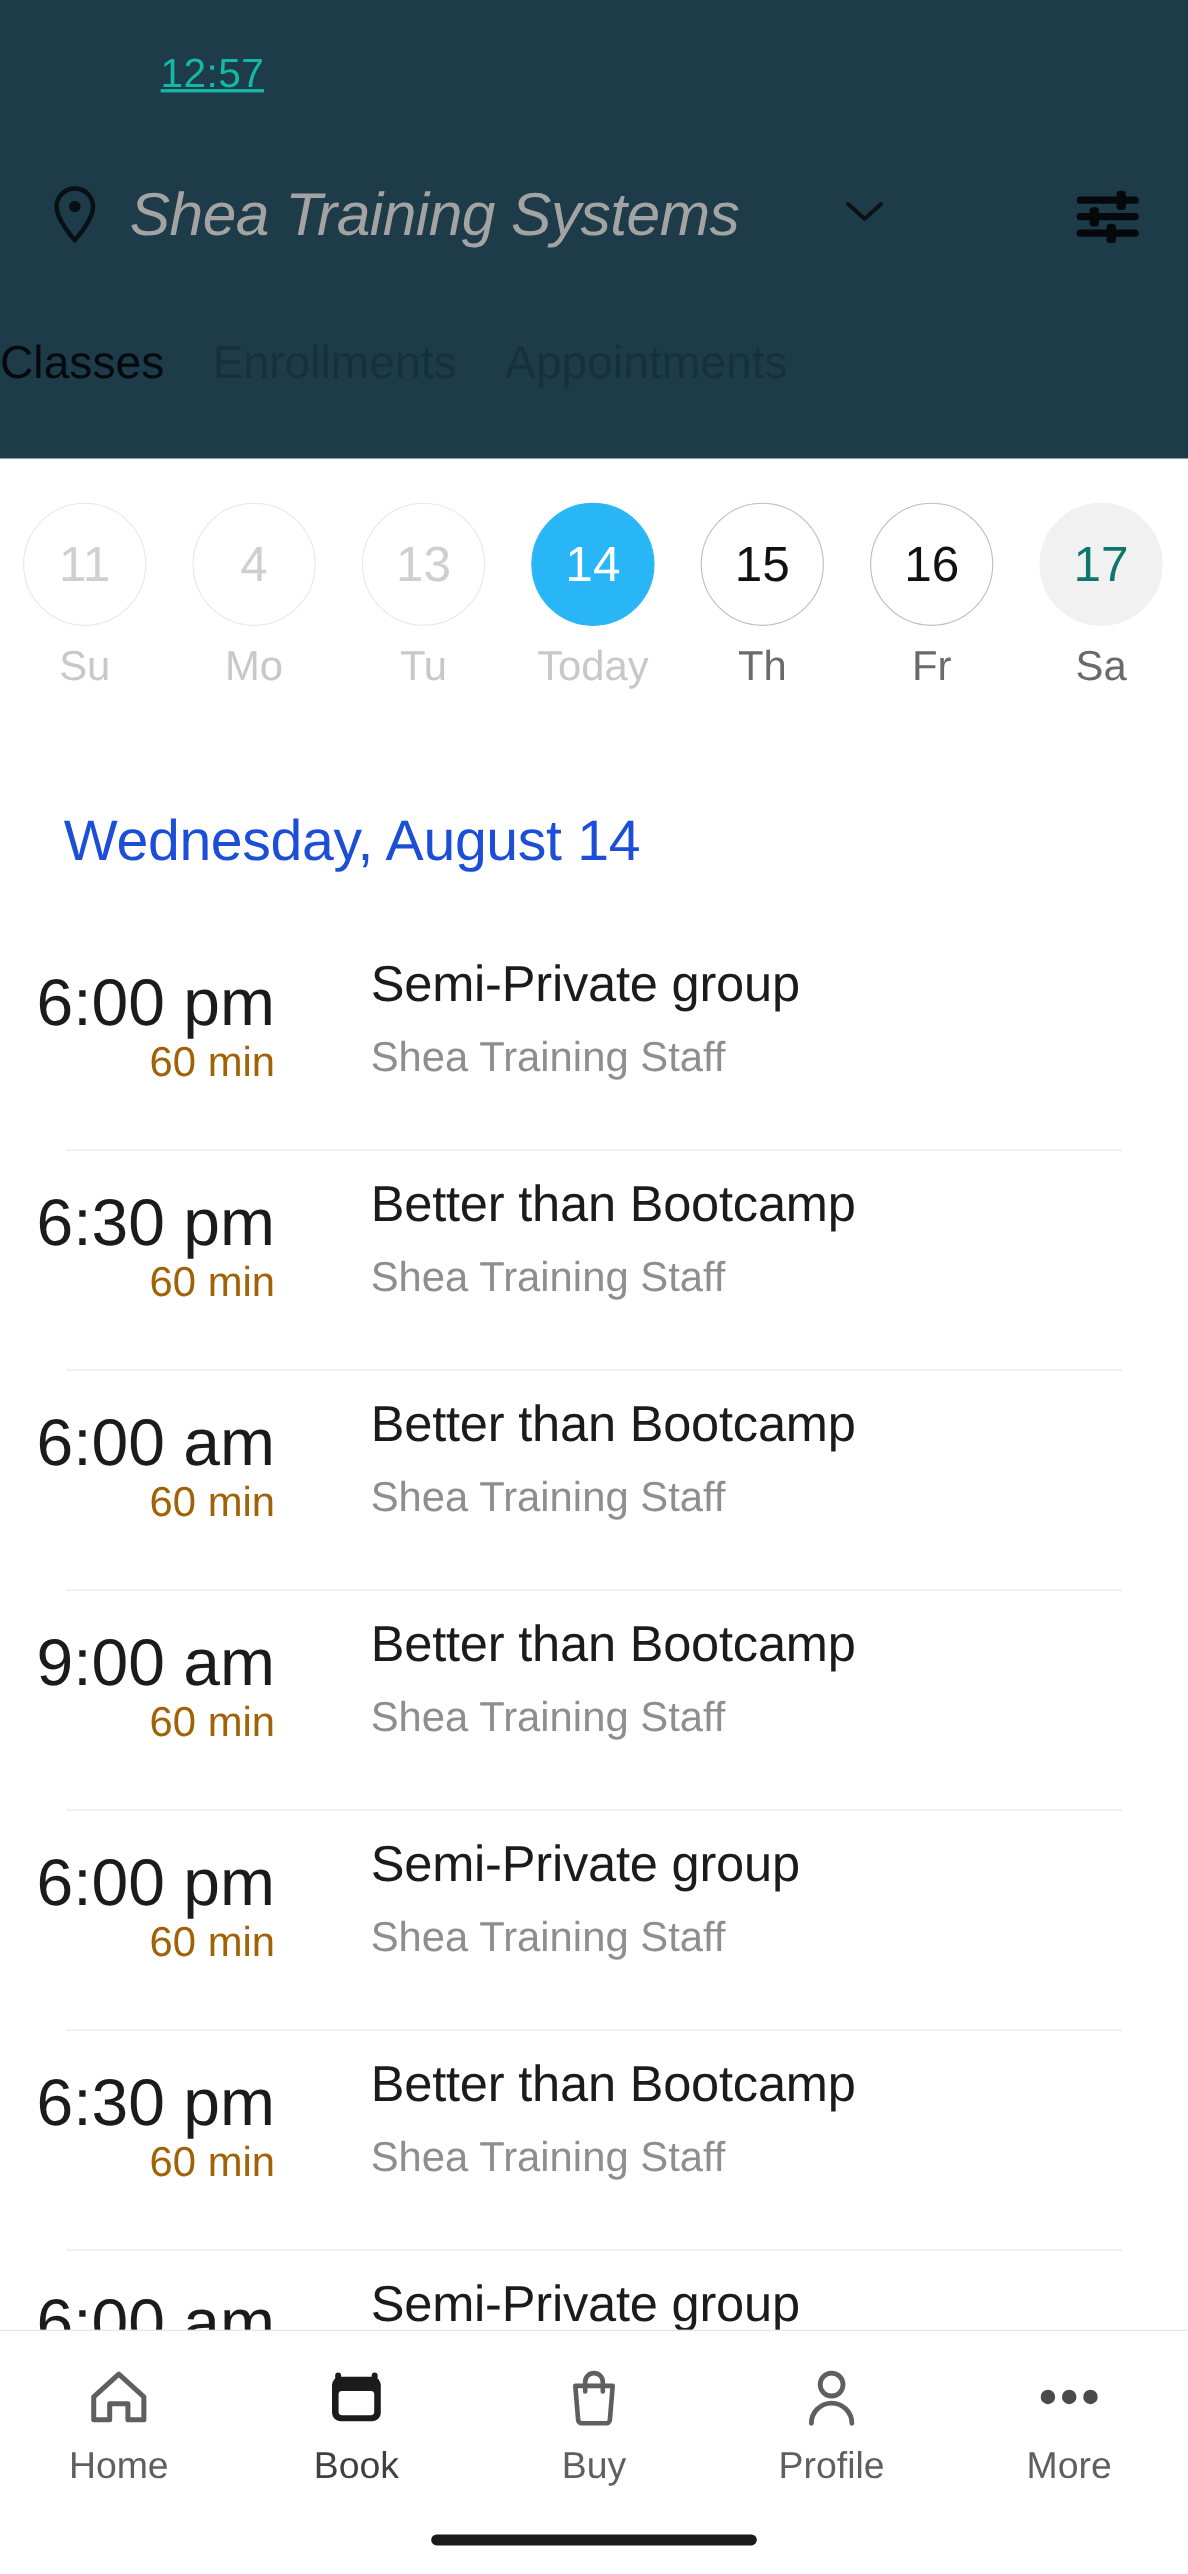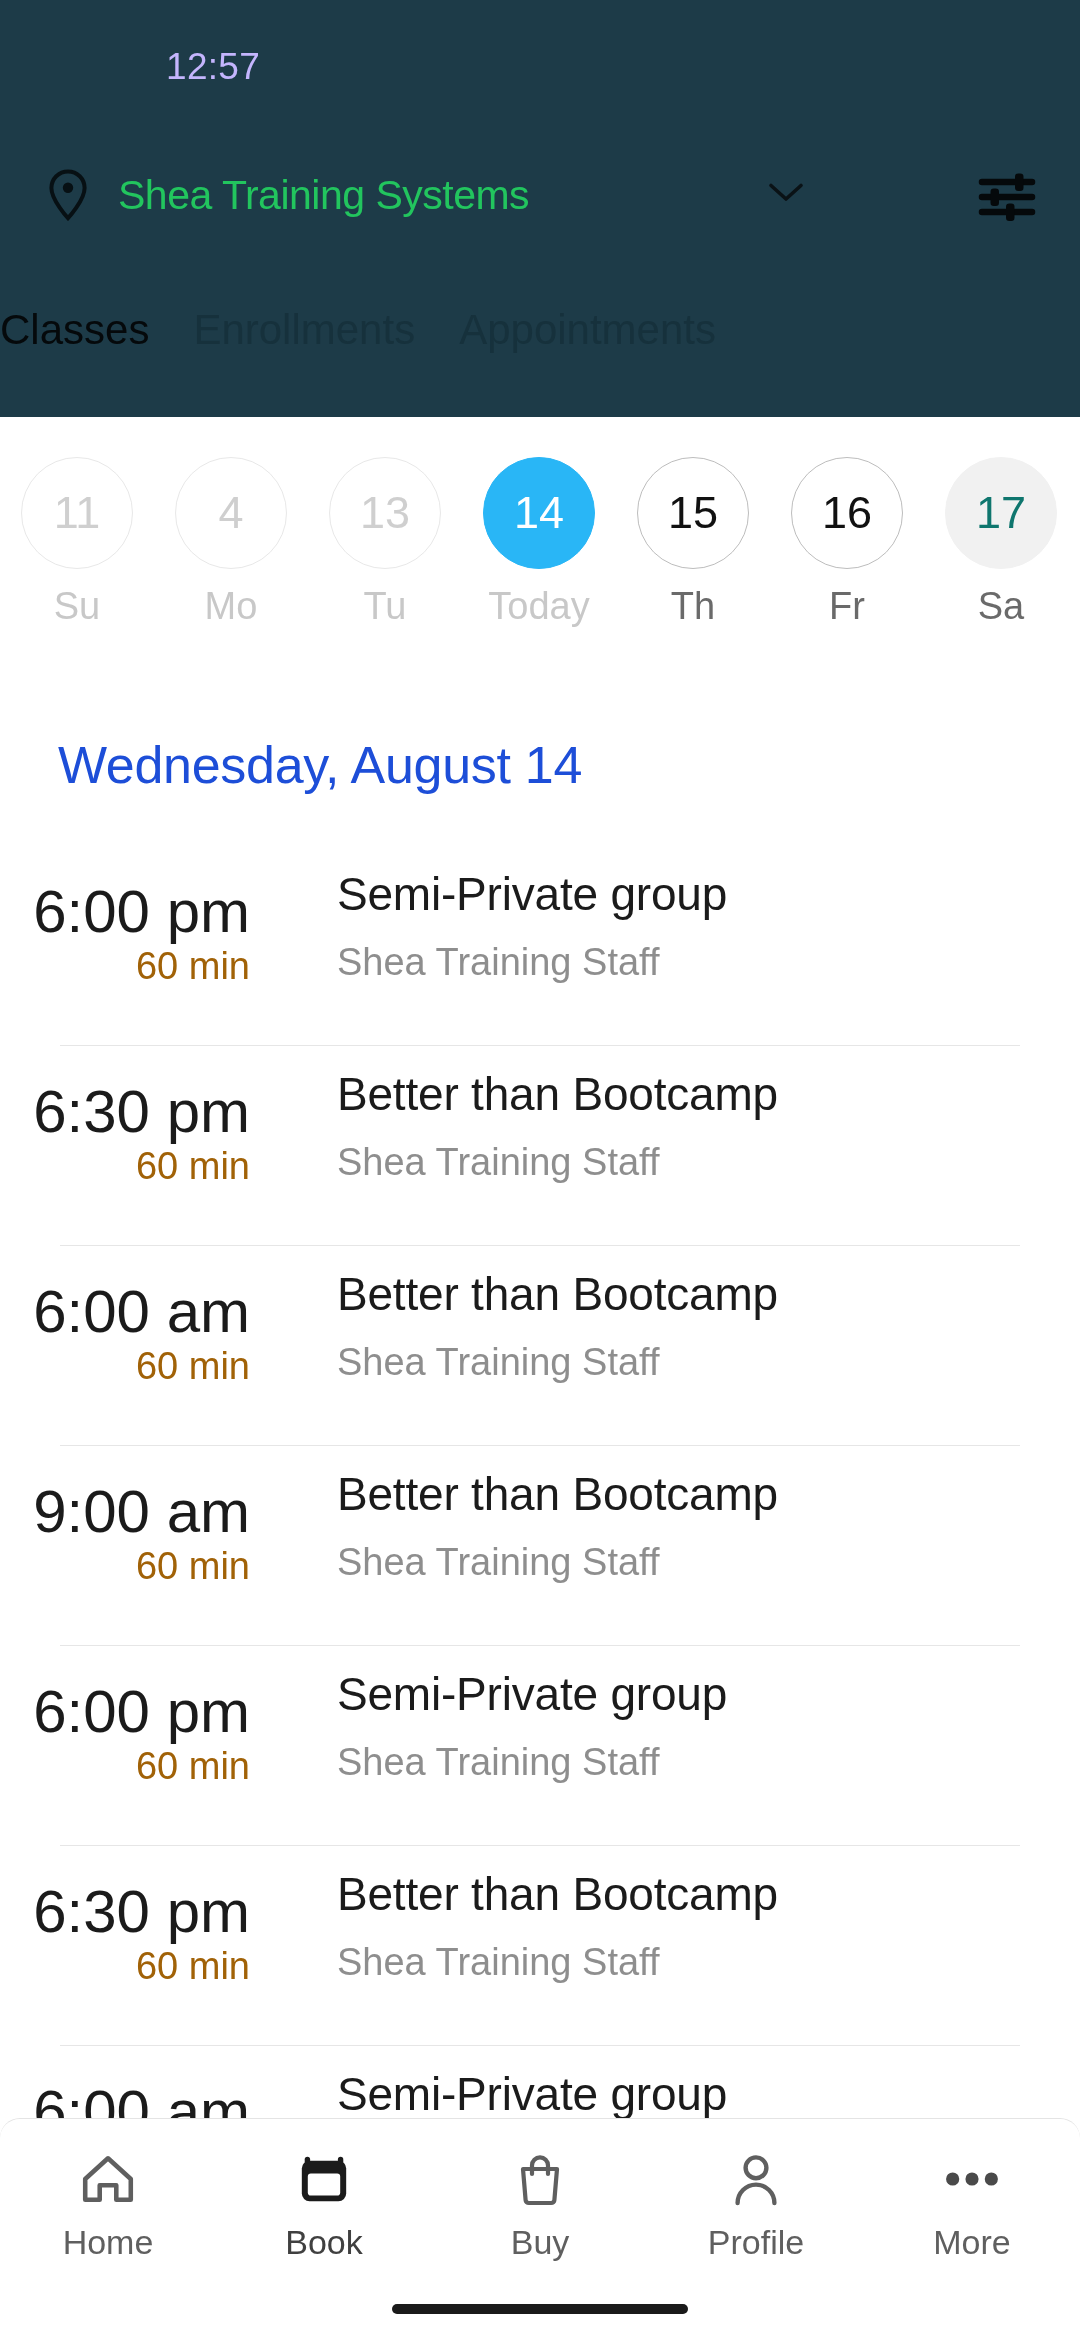--- a/index.html
+++ b/index.html
@@ -30,25 +30,26 @@
   }
 
   .statusbar {
     position: absolute;
     top: 0; left: 0;
     width: 1080px;
     height: 112px;
   }
   .statusbar .clock {
     position: absolute;
-    left: 166px;
+    left: 146px;
     top: 46px;
     font-size: 37px;
-    color: #c4b5fd;
+    color: #14b8a6;
     letter-spacing: 0.3px;
+    text-decoration: underline;
   }
 
   .header-main {
     position: absolute;
     top: 145px;
     left: 0;
     width: 1080px;
     height: 130px;
   }
 
@@ -57,26 +58,27 @@
     left: 44px;
     top: 24px;
     width: 48px;
     height: 52px;
   }
 
   .site-title {
     position: absolute;
     left: 118px;
     top: 0px;
-    font-size: 41px;
+    font-size: 55px;
     font-weight: 400;
-    color: #22c55e;
+    color: #a3a3a3;
     line-height: 100px;
     white-space: nowrap;
     letter-spacing: -0.5px;
+    font-style: italic;
   }
 
   .chev {
     position: absolute;
     left: 768px;
     top: 37px;
     width: 36px;
     height: 22px;
   }
 
@@ -231,21 +233,20 @@
 
   
   .bottomnav {
     position: absolute;
     bottom: 0;
     left: 0;
     width: 1080px;
     height: 222px;
     background: #ffffff;
     border-top: 1px solid #e4e4e4;
-    border-radius: 20px;
   }
   .navitems {
     display: flex;
     width: 1080px;
     padding-top: 28px;
   }
   .navitem {
     flex: 1 1 0;
     text-align: center;
   }

